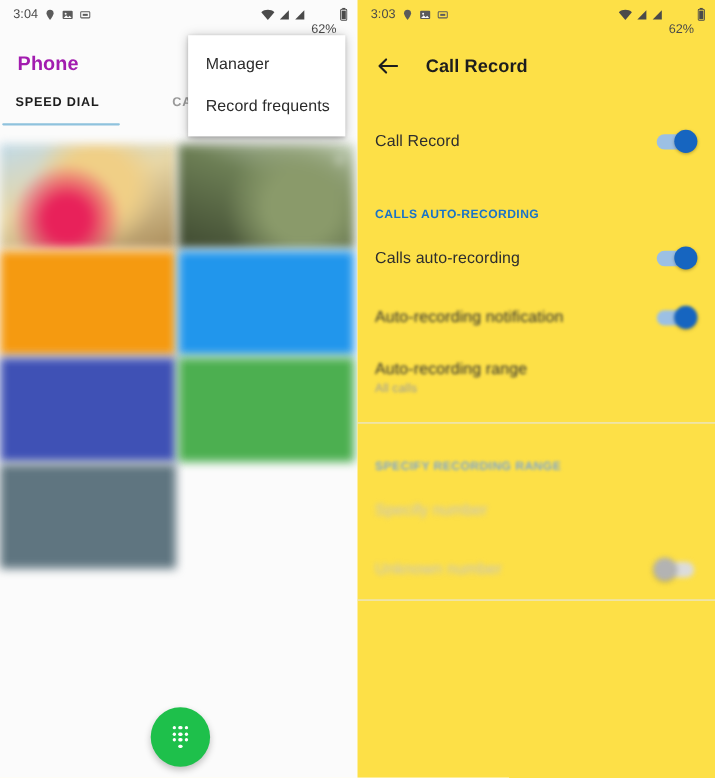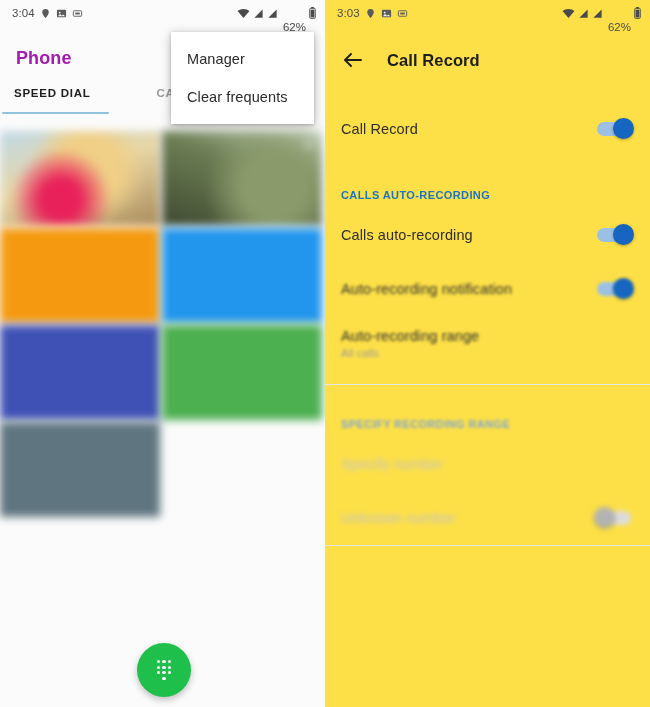--- a/index.html
+++ b/index.html
@@ -372,21 +372,21 @@
             <span class="tile-label"></span>
           </div>
       </div>
     </div>
 
     <div class="menu">
       <div class="menu-item">
         <span>Manager</span>
       </div>
       <div class="menu-item">
-        <span>Clear frequents</span>
+        <span>Record frequents</span>
       </div>
     </div>
 
     <div class="fab">
       <div class="dialpad">
         <i></i>
           <i></i>
           <i></i>
         <i></i>
           <i></i>

